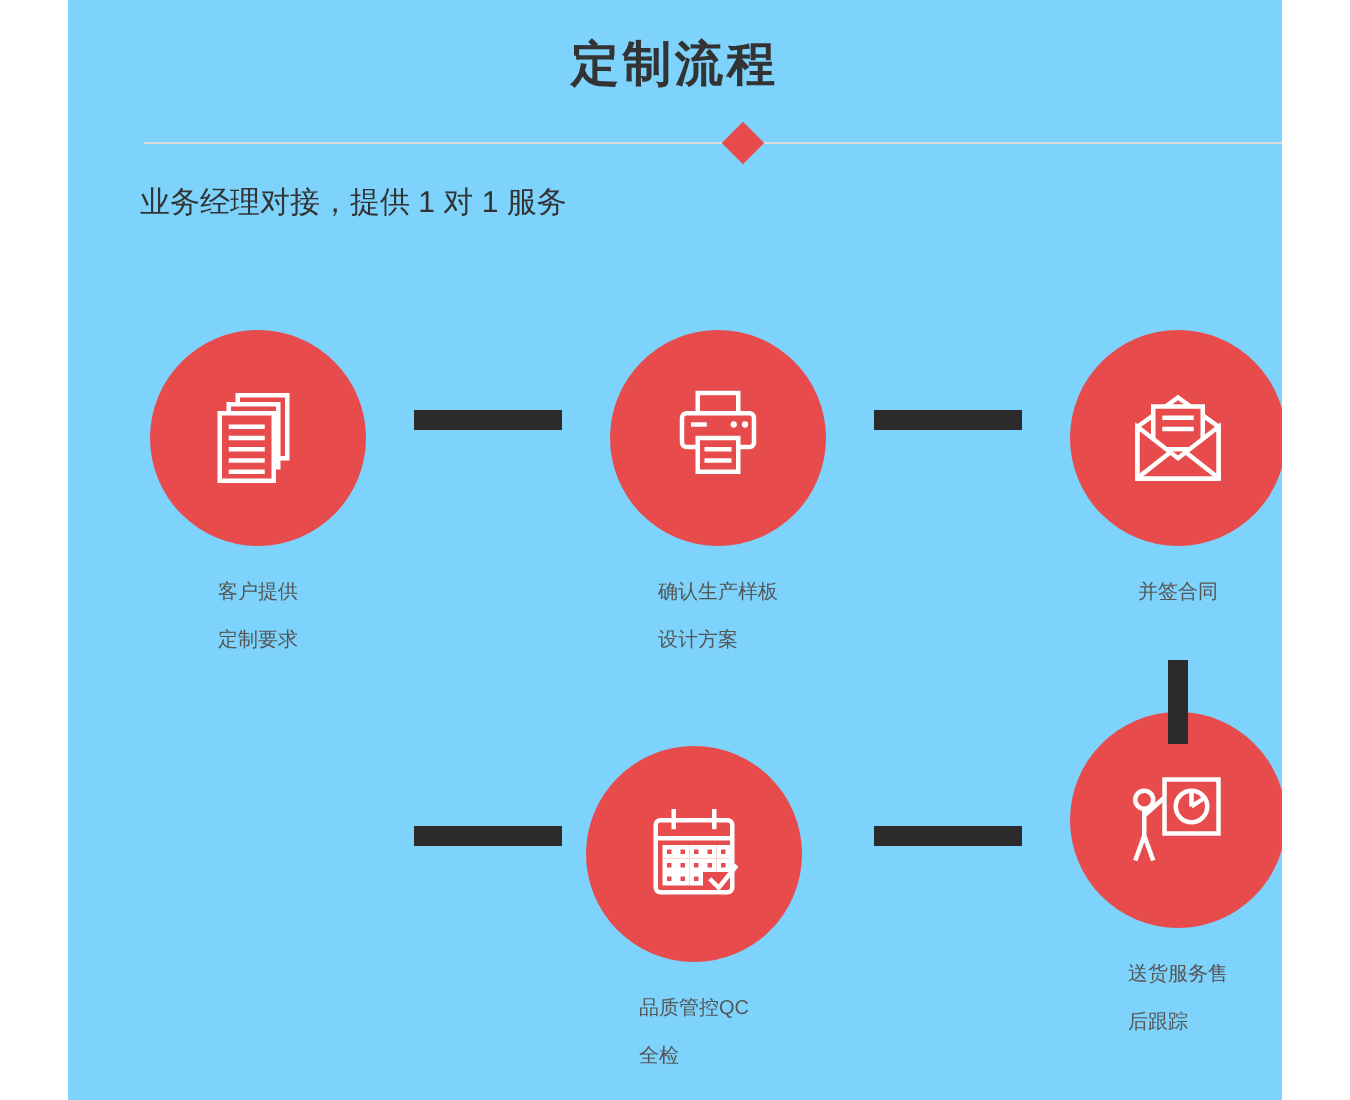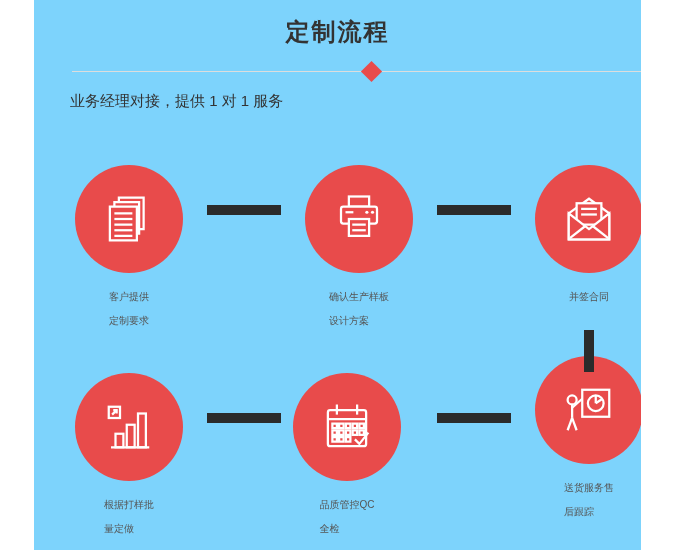--- a/index.html
+++ b/index.html
@@ -99,39 +99,20 @@
           <line x1="7" y1="41" x2="21" y2="30"></line>
           <line x1="41" y1="41" x2="27" y2="30"></line>
         </svg>
       </span>
     </div>
     <div class="label">
       <span>并签合同</span>
     </div>
   </div>
 
-  <div class="step s4">
-    <div class="circle">
-      <span class="icon">
-        <svg width="54" height="54" viewBox="0 0 48 48" fill="none" stroke="#ffffff" stroke-width="2">
-          <rect x="6" y="6" width="10" height="10"></rect>
-          <line x1="9" y1="13" x2="13" y2="9"></line>
-          <polyline points="10,9 13,9 13,12"></polyline>
-          <rect x="12" y="30" width="7" height="12"></rect>
-          <rect x="22" y="22" width="7" height="20"></rect>
-          <rect x="32" y="12" width="7" height="30"></rect>
-          <line x1="8" y1="42" x2="42" y2="42"></line>
-        </svg>
-      </span>
-    </div>
-    <div class="label">
-      <span>根据打样批</span>
-      <span>量定做</span>
-    </div>
-  </div>
 
   <div class="step s5">
     <div class="circle">
       <span class="icon">
         <svg width="54" height="54" viewBox="0 0 48 48" fill="none" stroke="#ffffff" stroke-width="2">
           <rect x="7" y="9" width="34" height="32" rx="2"></rect>
           <line x1="15" y1="4" x2="15" y2="13"></line>
           <line x1="33" y1="4" x2="33" y2="13"></line>
           <line x1="7" y1="17" x2="41" y2="17"></line>
           <rect x="11" y="21" width="4" height="4"></rect>

